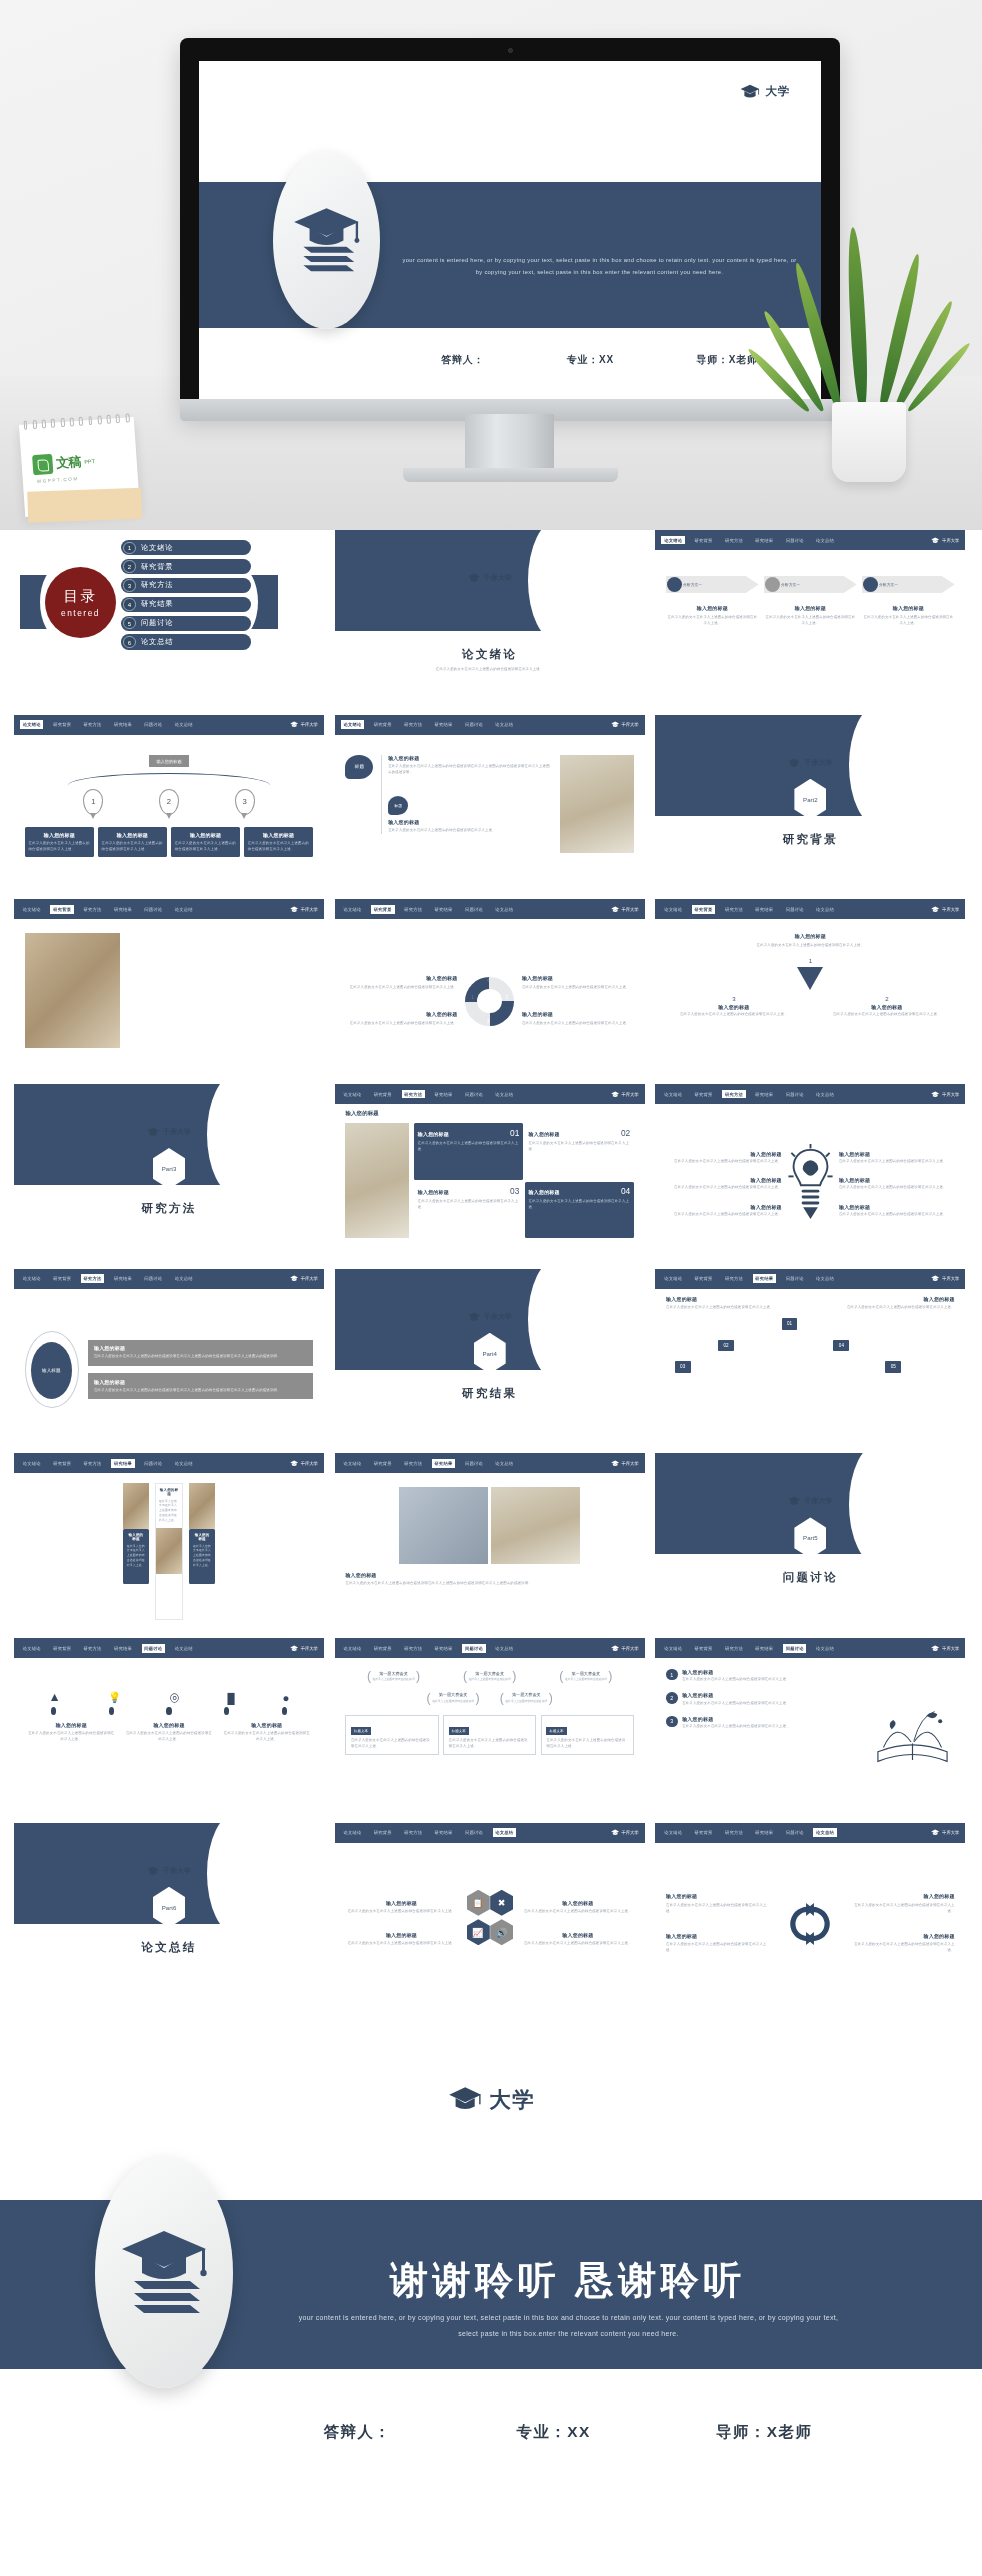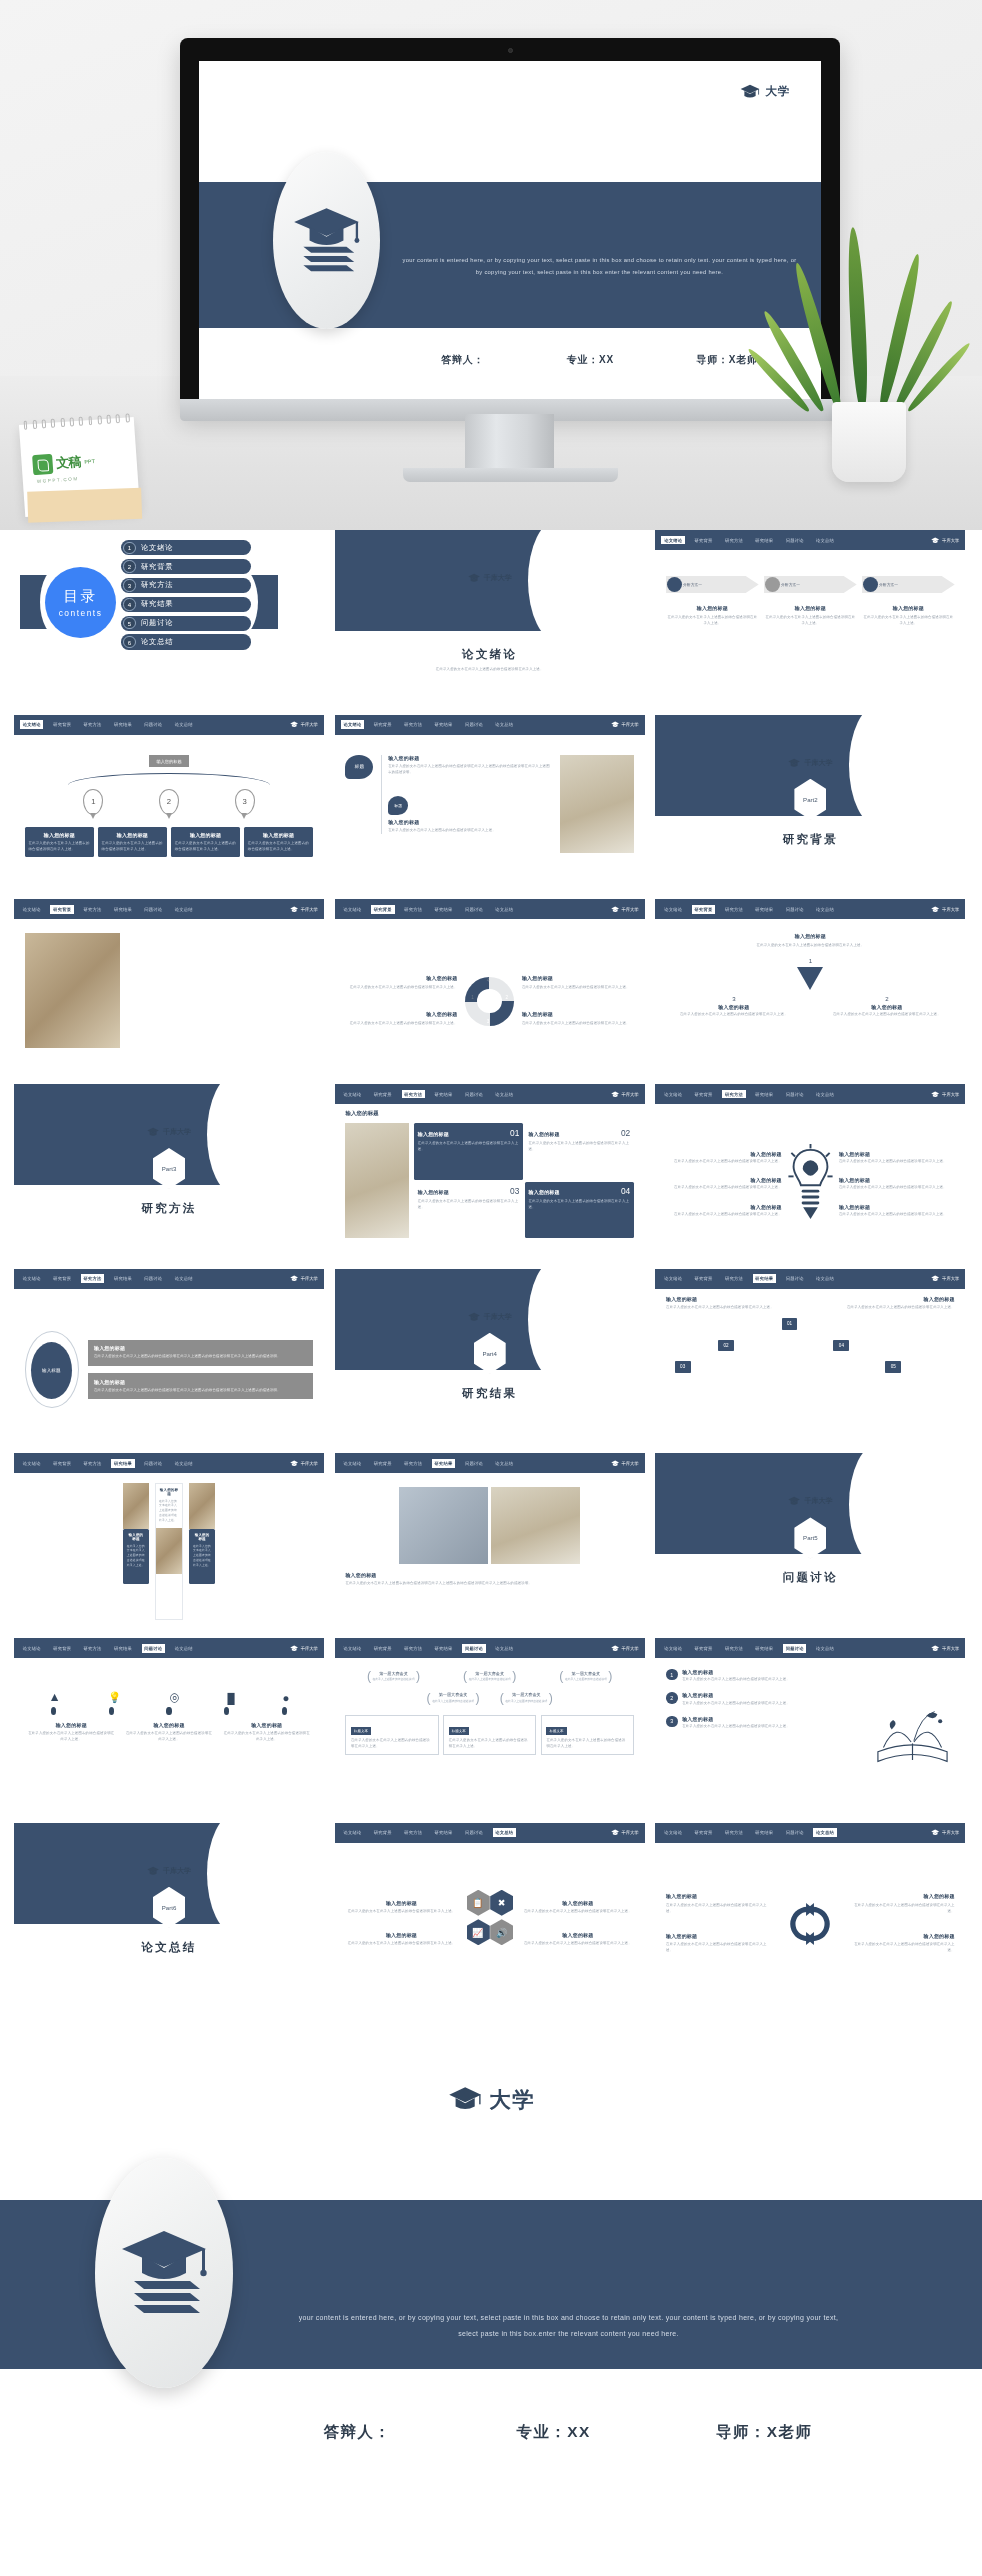--- a/index.html
+++ b/index.html
@@ -143,21 +143,21 @@
   .tbody { position: absolute; left: 0; top: 20px; width: 100%; bottom: 0; padding: 7.7px 10.7px; }
 
   
   .toc { position: relative; width: 100%; height: 100%; }
   .toc-lbar { position: absolute; left: 6.1px; top: 45px; width: 40px; height: 54px; background: #3a506e; }
   .toc-rbar { position: absolute; right: 46px; top: 45px; width: 40px; height: 54px; background: #3a506e; }
   .toc-lbar:after { content:""; position:absolute; right:-20px; top:-9.2px; width:40px; height:72px; background:#fff; border-radius:50%; }
   .toc-rbar:before { content:""; position:absolute; left:-20px; top:-9.2px; width:40px; height:72px; background:#fff; border-radius:50%; }
   .toc-circle {
     position: absolute; left: 31px; top: 37px; width: 71px; height: 71px;
-    border-radius: 50%; background: #3b82f6; color: #fff;
+    border-radius: 50%; background: #7f1d1d; color: #fff;
     display: flex; flex-direction: column; align-items: center; justify-content: center; z-index: 3;
   }
   .toc-circle .cn { font-size: 14.6px; letter-spacing: 2.3px; }
   .toc-circle .en { font-size: 8.4px; letter-spacing: 1.5px; margin-top: 1.5px; }
   .toc-list { position: absolute; left: 107px; top: 10px; width: 130px; }
   .toc-row {
     display: flex; align-items: center; height: 15.4px; margin-bottom: 3.5px;
     background: #3a506e; border-radius: 7.7px; padding-left: 2.3px;
   }
   .toc-num {
@@ -339,21 +339,21 @@
 <div class="grid-wrap">
 
   <div class="grid-row">
 
     <div class="thumb">
       <div class="toc" style="padding:6.1px 7.7px;height:174px;">
         <div class="toc-lbar"></div>
         <div class="toc-rbar"></div>
         <div class="toc-circle">
           <span class="cn">目录</span>
-          <span class="en">contents</span>
+          <span class="en">entered</span>
         </div>
         <div class="toc-list">
           <div class="toc-row">
             <span class="toc-num">1</span>
             <span class="toc-label">论文绪论</span>
           </div>
           <div class="toc-row">
             <span class="toc-num">2</span>
             <span class="toc-label">研究背景</span>
           </div>
@@ -1279,20 +1279,21 @@
       <polygon points="50,8 92,26 50,44 8,26" fill="#3a506e"></polygon>
       <path d="M28 32 L28 50 Q50 62 72 50 L72 32 L50 45 Z" fill="#3a506e"></path>
       <rect x="88" y="26" width="3" height="22" fill="#3a506e"></rect>
       <circle cx="89.5" cy="50" r="3.2" fill="#3a506e"></circle>
       <polygon points="20,58 76,58 86,66 30,66" fill="#3a506e"></polygon>
       <polygon points="20,70 76,70 86,78 30,78" fill="#3a506e"></polygon>
       <polygon points="20,82 76,82 86,90 30,90" fill="#3a506e"></polygon>
     </svg>
   </div>
 
+  <div class="final-title">谢谢聆听  恳谢聆听</div>
   <div class="final-sub">your content is entered here, or by copying your text, select paste in this box and choose to retain only text. your content is typed here, or by copying your text, select paste in this box.enter the relevant content you need here.</div>
 
   <div class="final-meta">
     <span>答辩人：</span>
     <span>专业：XX</span>
     <span>导师：X老师</span>
   </div>
 </div>
 
 

